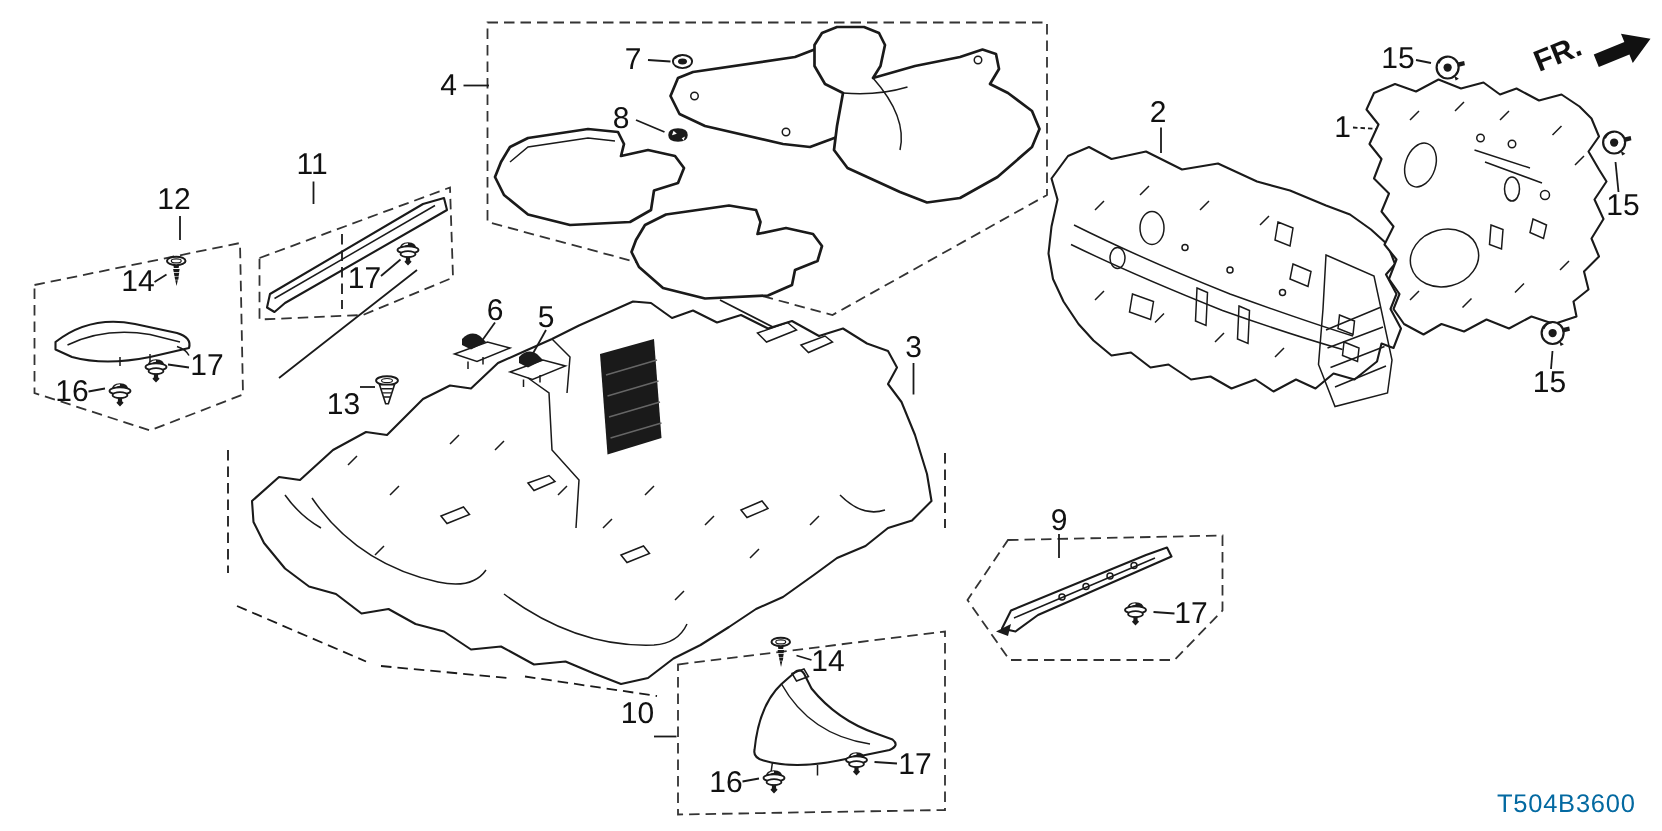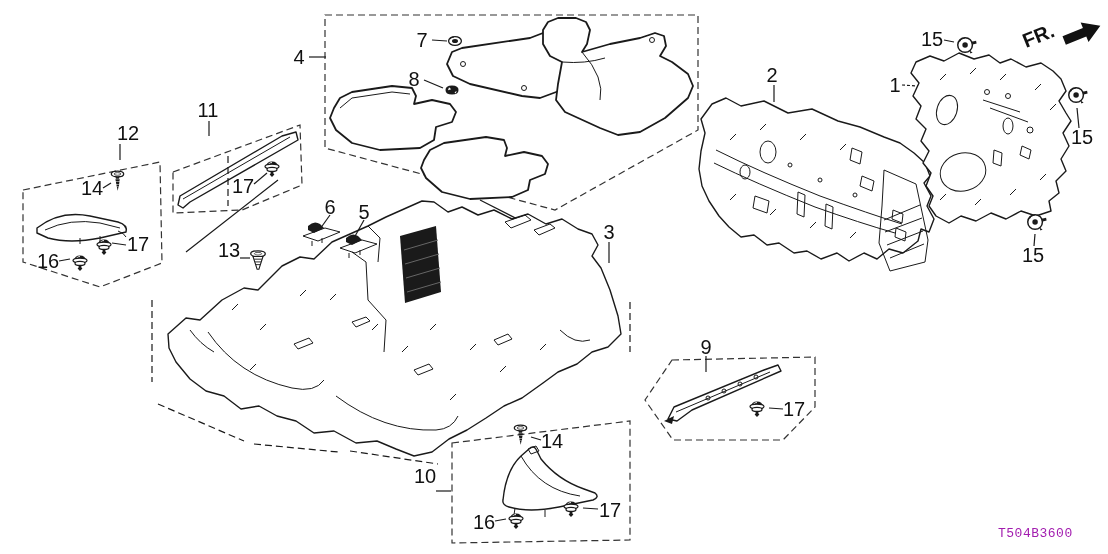--- a/index.html
+++ b/index.html
@@ -1,22 +1,22 @@
 <!DOCTYPE html>
 <html><head>
 <meta charset="utf-8">
 <style>
   html,body{margin:0;padding:0;background:#fff;}
   .stage{position:relative;width:1108px;height:554px;background:#fff;overflow:hidden;
          font-family:"Liberation Sans", sans-serif;}
   .stage svg{position:absolute;left:0;top:0;}
   .callout{position:absolute;transform:translate(-50%,-50%);font-size:20px;color:#111;
            font-family:"Liberation Sans", sans-serif;line-height:1;white-space:nowrap;}
-  .code{position:absolute;font-size:13px;color:#a21caf;letter-spacing:.5px;
-        font-family:Liberation Mono, monospace;}
+  .code{position:absolute;font-size:17px;color:#0369a1;letter-spacing:.5px;
+        font-family:Liberation Sans, sans-serif;}
   .frtext{font:700 20px "Liberation Sans", sans-serif;fill:#111;}
   .ln{stroke:#1a1a1a;stroke-width:1.2;fill:none;}
   .box{stroke:#333;stroke-width:1.2;fill:none;stroke-dasharray:7 4;}
   .part{stroke:#1a1a1a;stroke-width:1.4;fill:#fff;stroke-linejoin:round;}
   .mat{stroke:#1a1a1a;stroke-width:1.8;fill:#fff;stroke-linejoin:round;}
   .det{stroke:#1a1a1a;stroke-width:1;fill:none;}
   .dark{fill:#1a1a1a;stroke:none;}
 </style>
 </head>
 <body>
@@ -228,22 +228,22 @@
 <div class="callout" style="left:772px;top:75px">2</div>
 <div class="callout" style="left:609px;top:232px">3</div>
 <div class="callout" style="left:299px;top:57px">4</div>
 <div class="callout" style="left:364px;top:212px">5</div>
 <div class="callout" style="left:330px;top:207px">6</div>
 <div class="callout" style="left:422px;top:40px">7</div>
 <div class="callout" style="left:414px;top:79px">8</div>
 <div class="callout" style="left:706px;top:347px">9</div>
 <div class="callout" style="left:425px;top:476px">10</div>
 <div class="callout" style="left:208px;top:110px">11</div>
-<div class="callout" style="left:128px;top:133px">12</div>
-<div class="callout" style="left:229px;top:250px">13</div>
+<div class="callout" style="left:116px;top:133px">12</div>
+<div class="callout" style="left:229px;top:270px">13</div>
 <div class="callout" style="left:92px;top:188px">14</div>
 <div class="callout" style="left:552px;top:441px">14</div>
 <div class="callout" style="left:932px;top:39px">15</div>
 <div class="callout" style="left:1082px;top:137px">15</div>
 <div class="callout" style="left:1033px;top:255px">15</div>
 <div class="callout" style="left:48px;top:261px">16</div>
 <div class="callout" style="left:484px;top:522px">16</div>
 <div class="callout" style="left:243px;top:186px">17</div>
 <div class="callout" style="left:138px;top:244px">17</div>
 <div class="callout" style="left:794px;top:409px">17</div>

